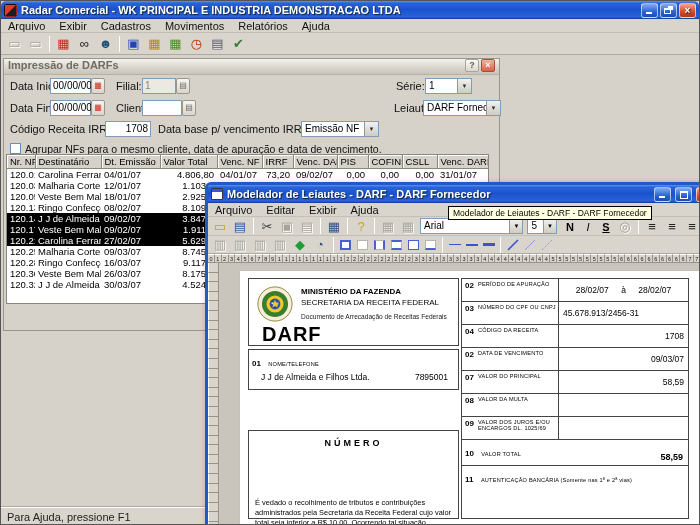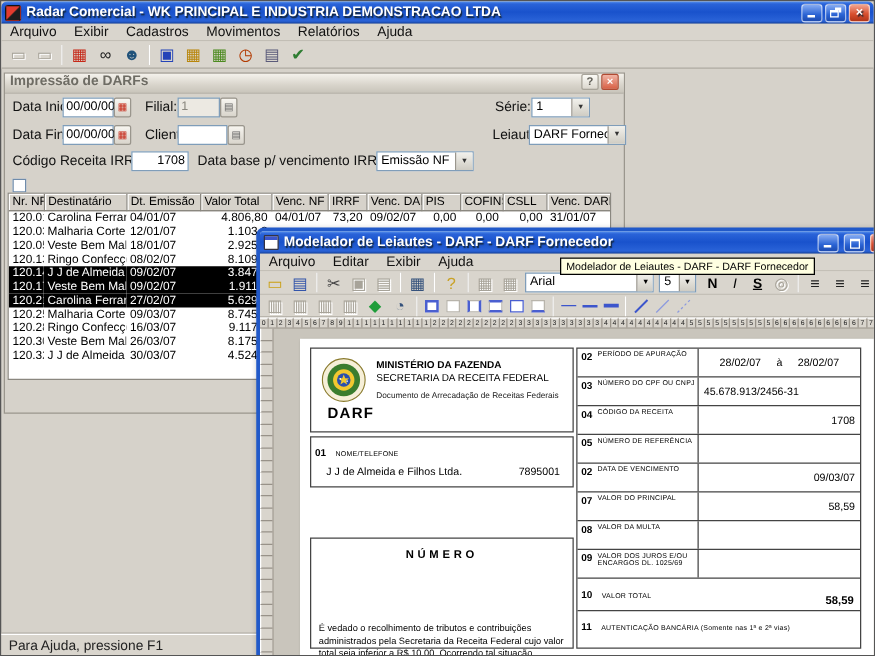--- a/index.html
+++ b/index.html
@@ -146,21 +146,21 @@
   .dleft { position:absolute; left:0; top:0; width:211px; height:241px; }
   .dbox { position:absolute; left:0; right:0; border:1px solid #444; background:#fff; }
   .dhead { top:0; height:68px; }
   .d01 { top:71px; height:41px; }
   .dcomp { top:115px; height:34px; }
   .datn { top:152px; height:89px; }
   .demblem { position:absolute; left:8px; top:7px; width:36px; height:36px; }
   .dmin1 { position:absolute; left:52px; top:8px; font-size:8px; font-weight:bold; }
   .dmin2 { position:absolute; left:52px; top:19px; font-size:8px; font-weight:normal; }
   .dsub { position:absolute; left:52px; top:34px; font-size:6.6px; color:#222; width:150px; }
-  .dtitle { position:absolute; left:13px; top:44px; font-size:12px; font-weight:bold; letter-spacing:1px; }
+  .dtitle { position:absolute; left:13px; top:44px; font-size:20px; font-weight:bold; letter-spacing:1px; }
   .fnum { font-weight:bold; font-size:8px; }
   .flbl { font-size:5.6px; letter-spacing:.2px; }
   .d01 .hdr, .dr-lblcell .hdr { position:absolute; left:3px; top:2px; }
   .d01 .name { position:absolute; left:12px; top:22px; font-size:8.5px; }
   .d01 .phone { position:absolute; right:10px; top:22px; font-size:8.5px; }
   .dcomp .name { position:absolute; left:10px; top:7px; font-size:8.5px; width:130px; line-height:1.3; }
   .dcomp .phone { position:absolute; right:10px; top:7px; font-size:8.5px; }
   .datn .atitle { position:absolute; left:0; right:0; top:7px; text-align:center; font-weight:bold; font-size:9px; letter-spacing:3px; }
   .datn .atext { position:absolute; left:6px; right:6px; top:23px; font-size:7.4px; line-height:1.32; text-align:left;margin-top:44px; }
   .dright { position:absolute; left:213px; top:0; width:228px; height:241px; border:1px solid #444; background:#fff; }
@@ -286,20 +286,21 @@
 
     <span class="flabel" style="left:6px;top:62px">Código Receita IRRF:</span>
     <div class="tinput right" style="left:101px;top:62px;width:46px">1708</div>
     <span class="flabel" style="left:154px;top:62px">Data base p/ vencimento IRRF:</span>
     <div class="combo" style="left:297px;top:62px;width:78px">
       <span class="ctext">Emissão NF</span>
       <span class="carrow">▼</span>
     </div>
 
     <span class="cb" style="left:6px;top:84px"></span>
+    <span class="flabel" style="left:21px;top:82px;font-size:10.5px">Agrupar NFs para o mesmo cliente, data de apuração e data de vencimento.</span>
 
     <div class="nf-table-wrap">
       <table class="nf">
         <thead>
             <tr id="nf-head-row">
               <th class="c0">Nr. NF</th>
               <th class="c1">Destinatário</th>
               <th class="c2">Dt. Emissão</th>
               <th class="c3">Valor Total</th>
               <th class="c4">Venc. NF</th>
@@ -769,27 +770,20 @@
                     <span class="flbl">NÚMERO DO CPF OU CNPJ</span>
                   </div>
                   <div class="dr-valcell left">45.678.913/2456-31</div>
                 </div>
                 <div class="darf-row">
                   <div class="dr-lblcell">
                     <span class="fnum">04</span>
                     <span class="flbl">CÓDIGO DA RECEITA</span>
                   </div>
                   <div class="dr-valcell right">1708</div>
-                </div>
-                <div class="darf-row">
-                  <div class="dr-lblcell">
-                    <span class="fnum">05</span>
-                    <span class="flbl">NÚMERO DE REFERÊNCIA</span>
-                  </div>
-                  <div class="dr-valcell right"></div>
                 </div>
                 <div class="darf-row">
                   <div class="dr-lblcell">
                     <span class="fnum">02</span>
                     <span class="flbl">DATA DE VENCIMENTO</span>
                   </div>
                   <div class="dr-valcell right">09/03/07</div>
                 </div>
                 <div class="darf-row">
                   <div class="dr-lblcell">

